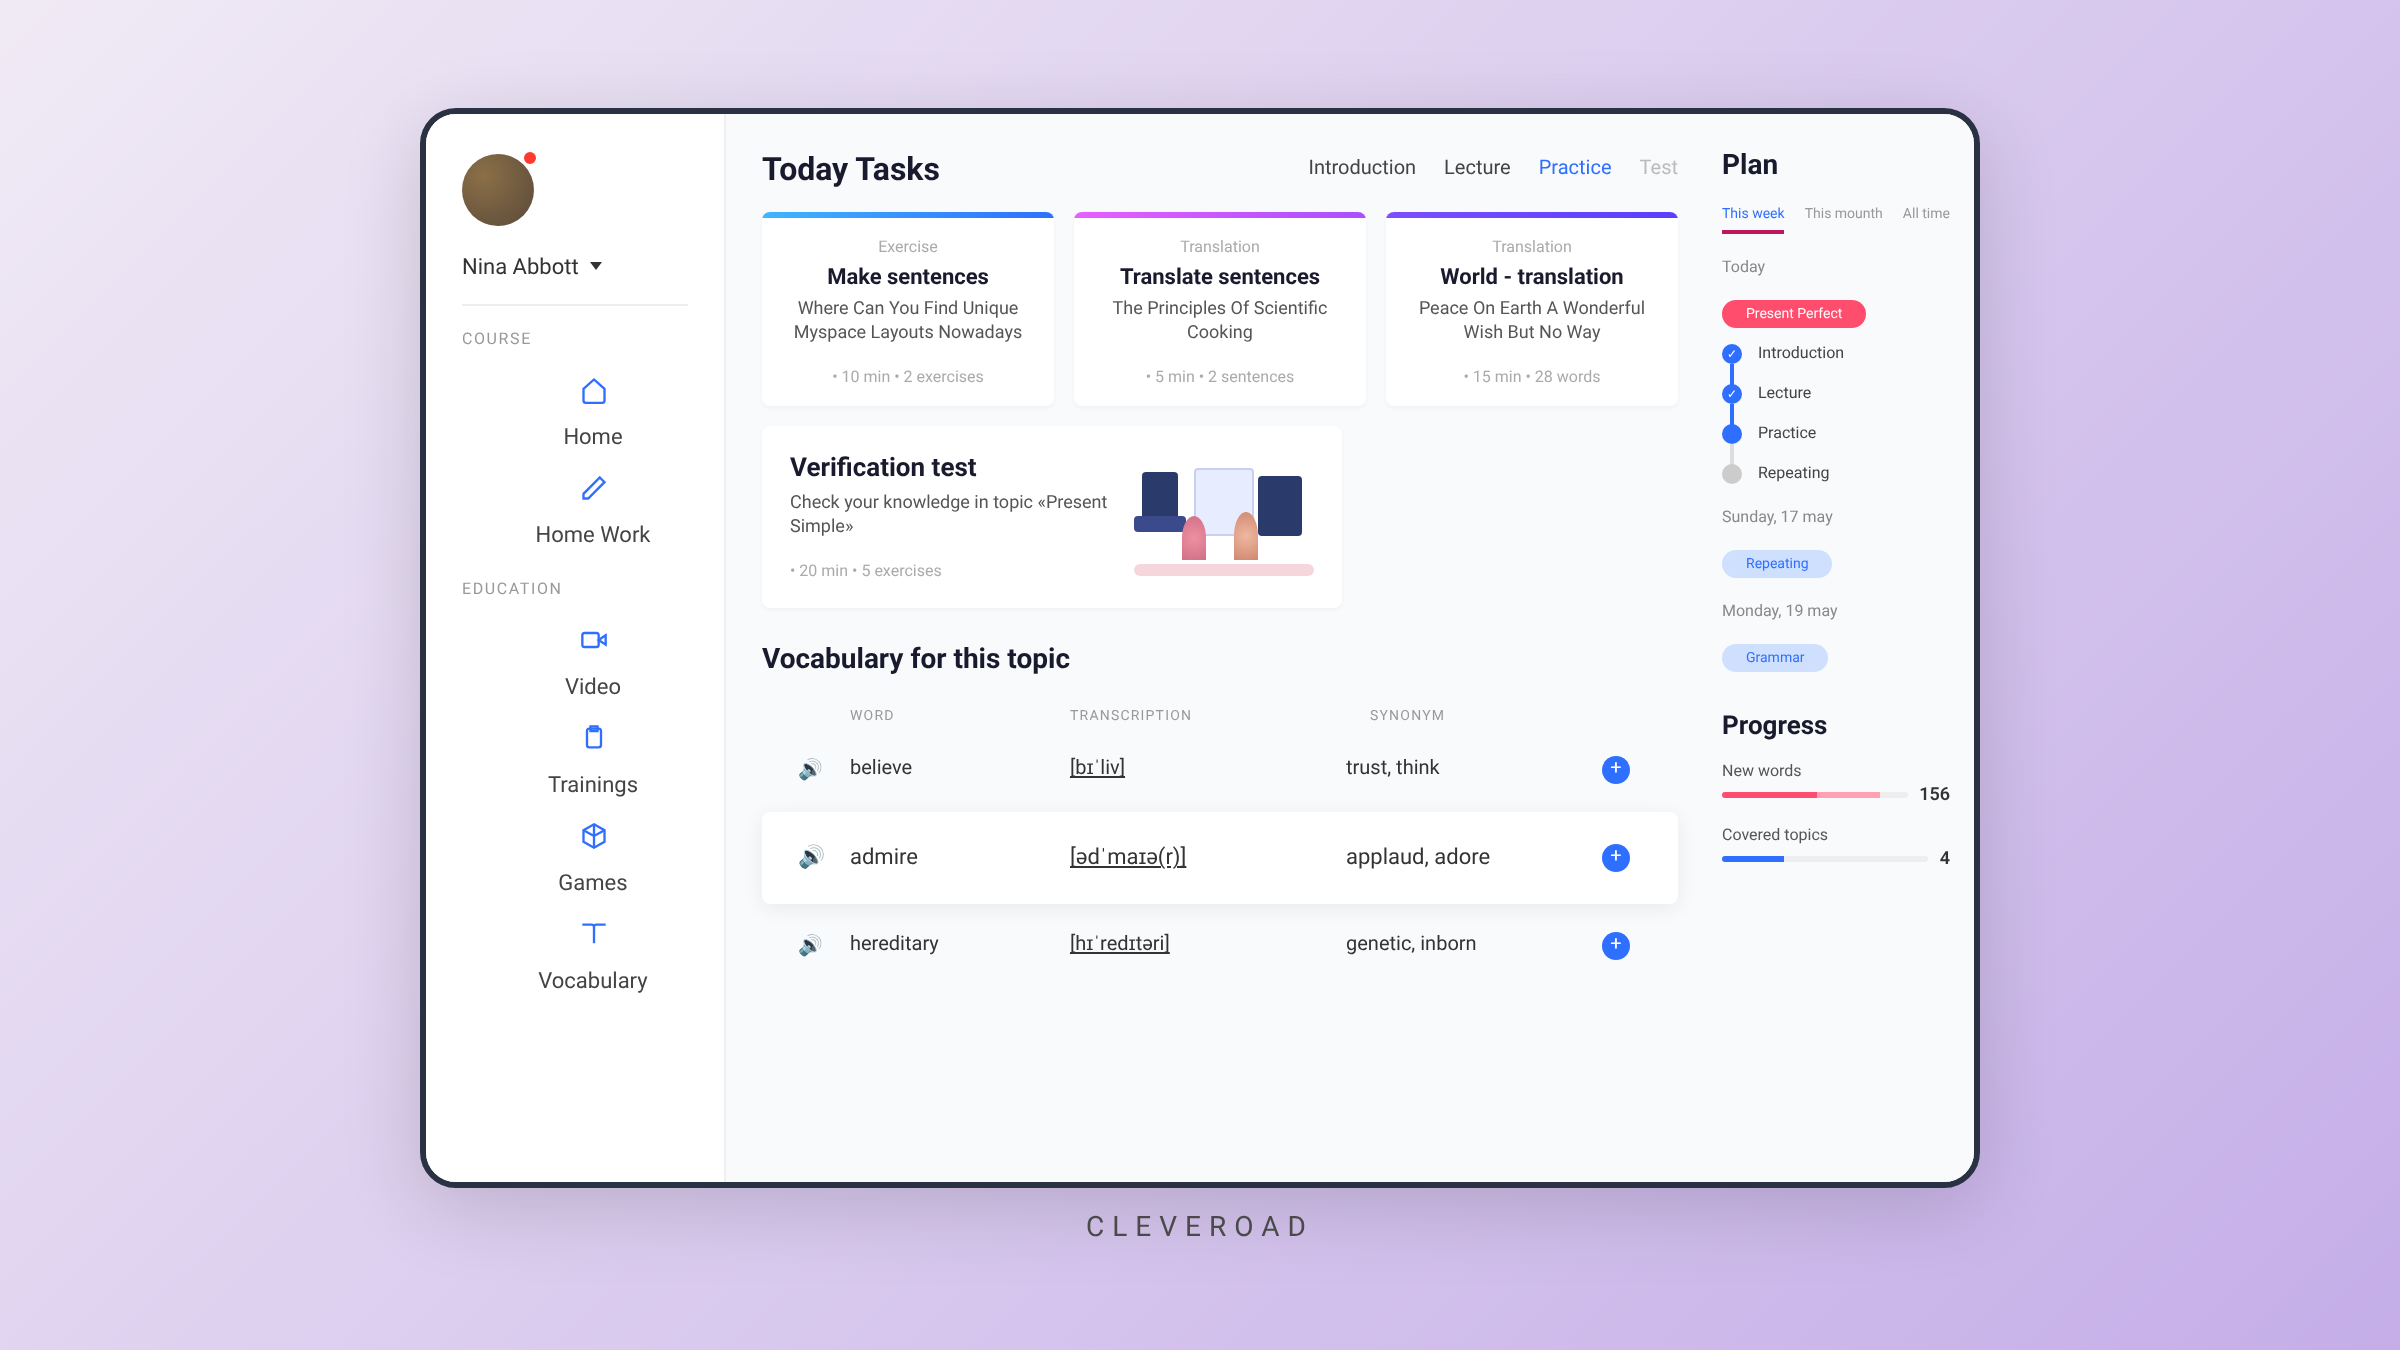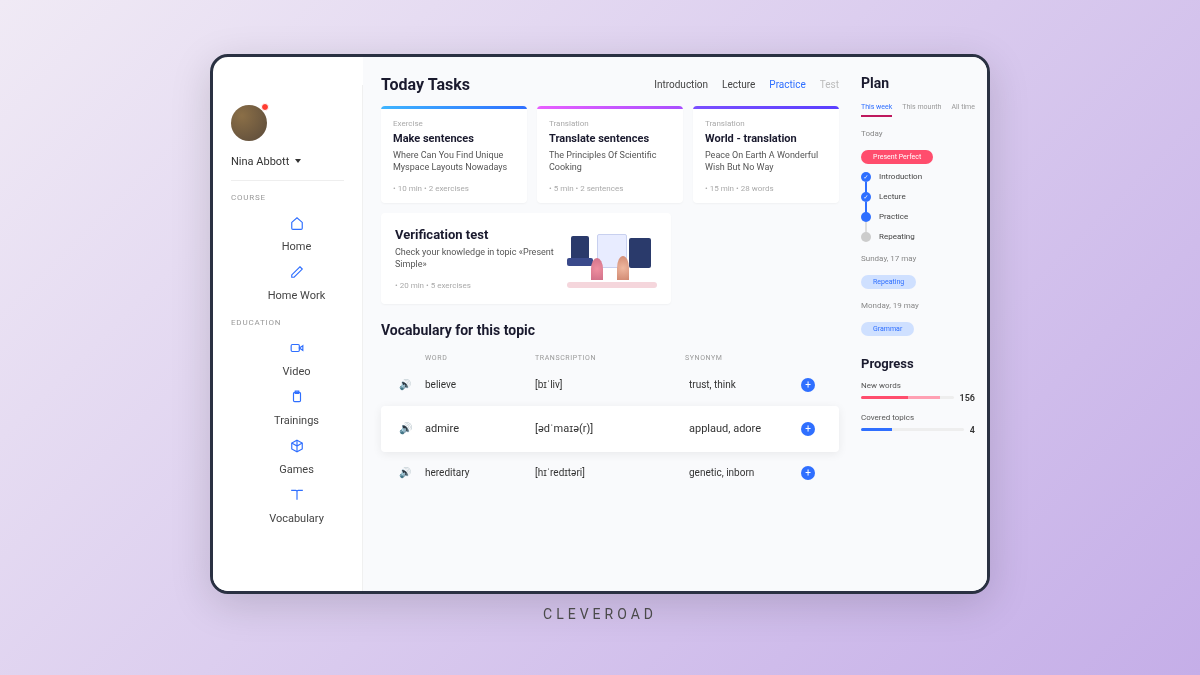--- a/index.html
+++ b/index.html
@@ -1,38 +1,38 @@
 <!DOCTYPE html>
 <html><head>
 <meta charset="utf-8">
 <style>
 * { margin: 0; padding: 0; box-sizing: border-box; font-family: -apple-system, BlinkMacSystemFont, 'Segoe UI', Roboto, sans-serif; }
 body { background: linear-gradient(135deg, #f0eaf5 0%, #c5aee8 100%); width: 1200px; height: 675px; display: flex; flex-direction: column; align-items: center; justify-content: center; }
 .device { width: 780px; height: 540px; background: #fff; border: 3px solid #2a3142; border-radius: 18px; overflow: hidden; display: flex; box-shadow: 0 10px 40px rgba(0,0,0,0.15); }
-.sidebar { width: 150px; background: #fff; padding: 20px 0 0 18px; border-right: 1px solid #f0f0f0; flex-shrink: 0; margin-top: 28px; }
+.sidebar { width: 150px; background: #fff; padding: 20px 0 0 18px; border-right: 1px solid #f0f0f0; flex-shrink: 0; }
 .avatar-wrap { position: relative; width: 36px; height: 36px; }
 .avatar { width: 36px; height: 36px; border-radius: 50%; background: radial-gradient(circle at 30% 30%, #8b6f47, #5a4a3a); }
 .status-dot { position: absolute; top: -2px; right: -2px; width: 8px; height: 8px; background: #ff3b30; border-radius: 50%; border: 1.5px solid #fff; }
 .username { margin-top: 14px; font-size: 11px; color: #333; display: flex; align-items: center; gap: 6px; }
 .caret { width: 0; height: 0; border-left: 3px solid transparent; border-right: 3px solid transparent; border-top: 4px solid #333; }
 .divider { border: none; border-top: 1px solid #eee; margin: 12px 18px 12px 0; }
 .section-label { font-size: 8px; letter-spacing: 0.8px; color: #999; margin: 10px 0 8px; }
 .nav-item { display: flex; align-items: center; gap: 10px; padding: 6px 0; font-size: 11px; color: #444; cursor: pointer; flex-direction: column; }
 .nav-item.active { color: #2f6fff; }
 .nav-icon { width: 14px; height: 14px; flex-shrink: 0; }
 
 .main { flex: 1; background: #f9fafc; padding: 18px 18px 0; overflow: hidden; }
 .main-header { display: flex; justify-content: space-between; align-items: center; margin-bottom: 12px; }
 .main-title { font-size: 16px; font-weight: 700; color: #1a1a2e; }
 .tabs { display: flex; gap: 14px; font-size: 10px; }
 .tab { color: #444; cursor: pointer; }
 .tab.active { color: #2f6fff; }
 .tab.disabled { color: #bbb; }
 
-.cards-row { display: flex; gap: 10px; margin-bottom: 10px; }
+.cards-row { display: flex; gap: 10px; margin-bottom: 10px; text-align: center; }
 .card { flex: 1; background: #fff; border-radius: 4px; box-shadow: 0 1px 2px rgba(0,0,0,0.04); overflow: hidden; }
 .card-bar { height: 3px; }
 .bar-blue { background: linear-gradient(90deg, #3fb5ff, #2f6fff); }
 .bar-pink { background: linear-gradient(90deg, #e85fff, #a94fff); }
 .bar-purple { background: linear-gradient(90deg, #7b4fff, #5a3fff); }
 .card-body { padding: 10px 12px; }
 .card-type { font-size: 8px; color: #aaa; margin-bottom: 4px; }
 .card-title { font-size: 11px; font-weight: 700; color: #1a1a2e; margin-bottom: 4px; }
 .card-desc { font-size: 9px; color: #555; line-height: 1.4; margin-bottom: 10px; }
 .card-meta { font-size: 8px; color: #aaa; }
@@ -45,21 +45,21 @@
 
 .vocab-title { font-size: 14px; font-weight: 700; color: #1a1a2e; margin-bottom: 10px; }
 .vocab-head { display: flex; padding: 6px 18px; font-size: 7px; letter-spacing: 0.6px; color: #999; }
 .vocab-head .col-sound { width: 26px; }
 .vocab-head .col-word { width: 110px; }
 .vocab-head .col-trans { width: 150px; }
 .vocab-head .col-syn { flex: 1; }
 .vocab-row { display: flex; align-items: center; padding: 10px 18px; font-size: 10px; color: #333; }
 .vocab-row .col-sound { width: 26px; }
 .vocab-row .col-word { width: 110px; }
-.vocab-row .col-trans { width: 154px; }
+.vocab-row .col-trans { width: 138px; text-decoration: underline; }
 .vocab-row .col-syn { flex: 1; }
 .vocab-row .col-add { width: 20px; }
 .vocab-row.highlight { background: #fff; border-radius: 4px; box-shadow: 0 2px 10px rgba(0,0,0,0.07); margin: 4px 0; padding: 16px 18px; font-size: 11px; }
 .sound-icon { color: #bbb; }
 .add-btn { width: 14px; height: 14px; background: #2f6fff; border-radius: 50%; color: #fff; display: flex; align-items: center; justify-content: center; font-size: 10px; cursor: pointer; }
 
 .rightbar { width: 130px; background: #f9fafc; padding: 18px 12px 0 4px; flex-shrink: 0; }
 .plan-title { font-size: 14px; font-weight: 700; color: #1a1a2e; margin-bottom: 12px; }
 .plan-tabs { display: flex; gap: 10px; font-size: 7px; margin-bottom: 4px; }
 .plan-tab { color: #999; cursor: pointer; padding-bottom: 4px; }

